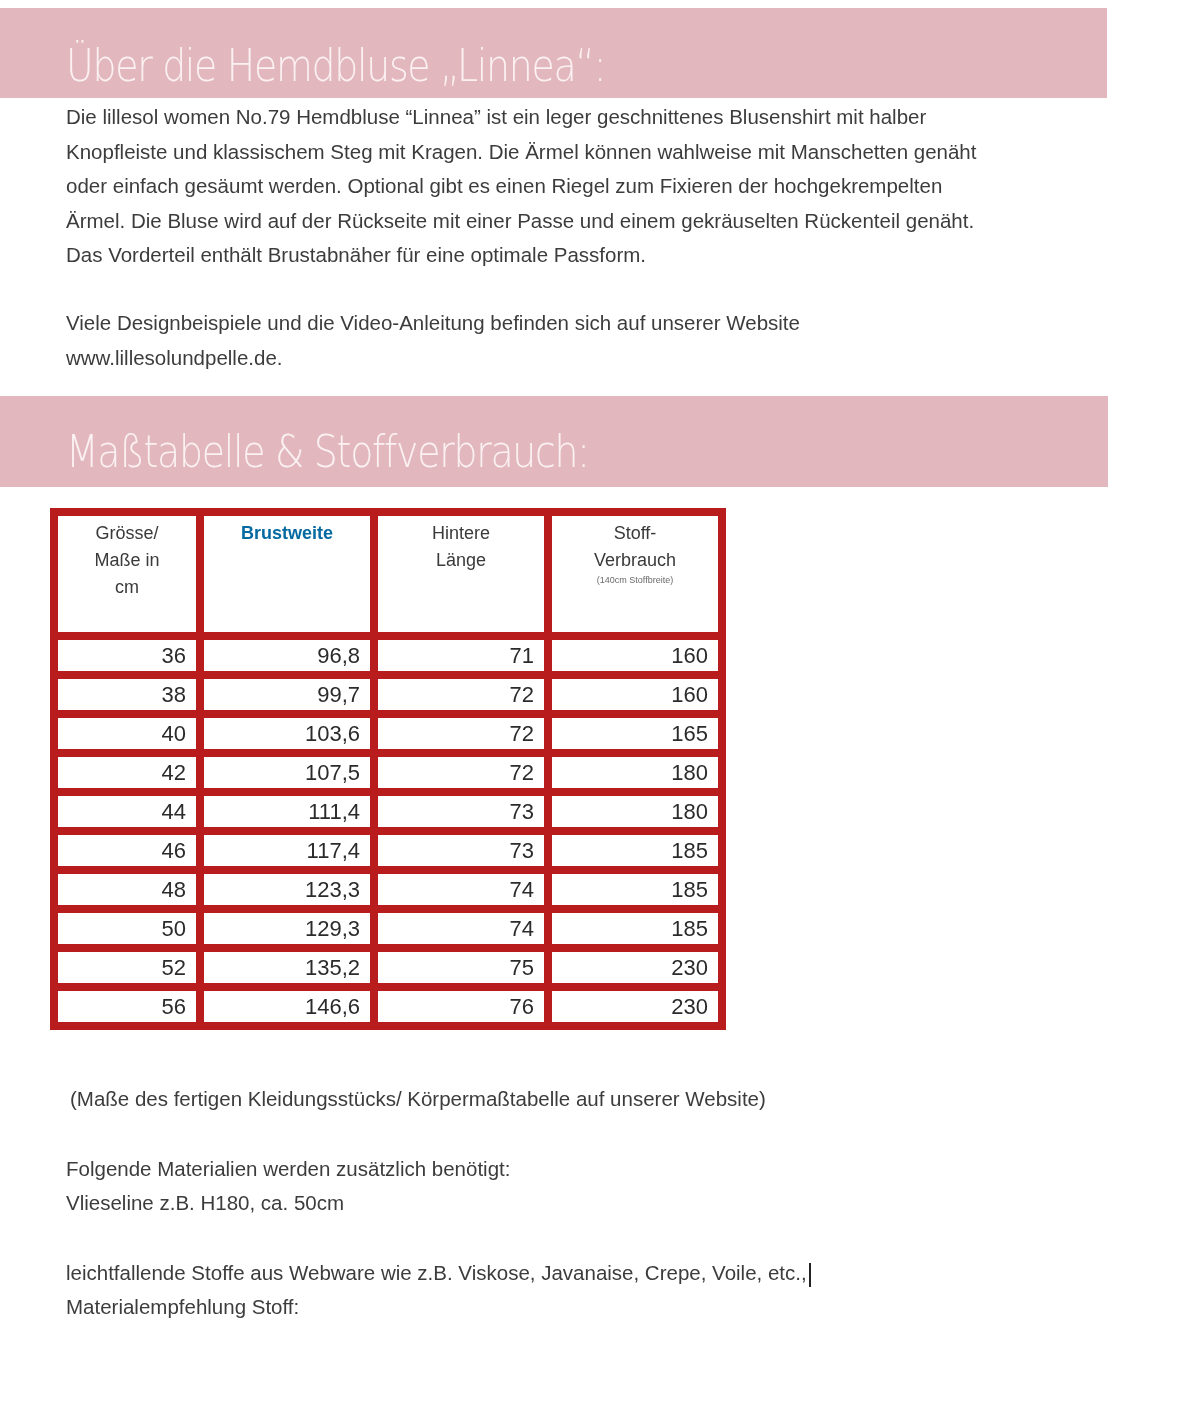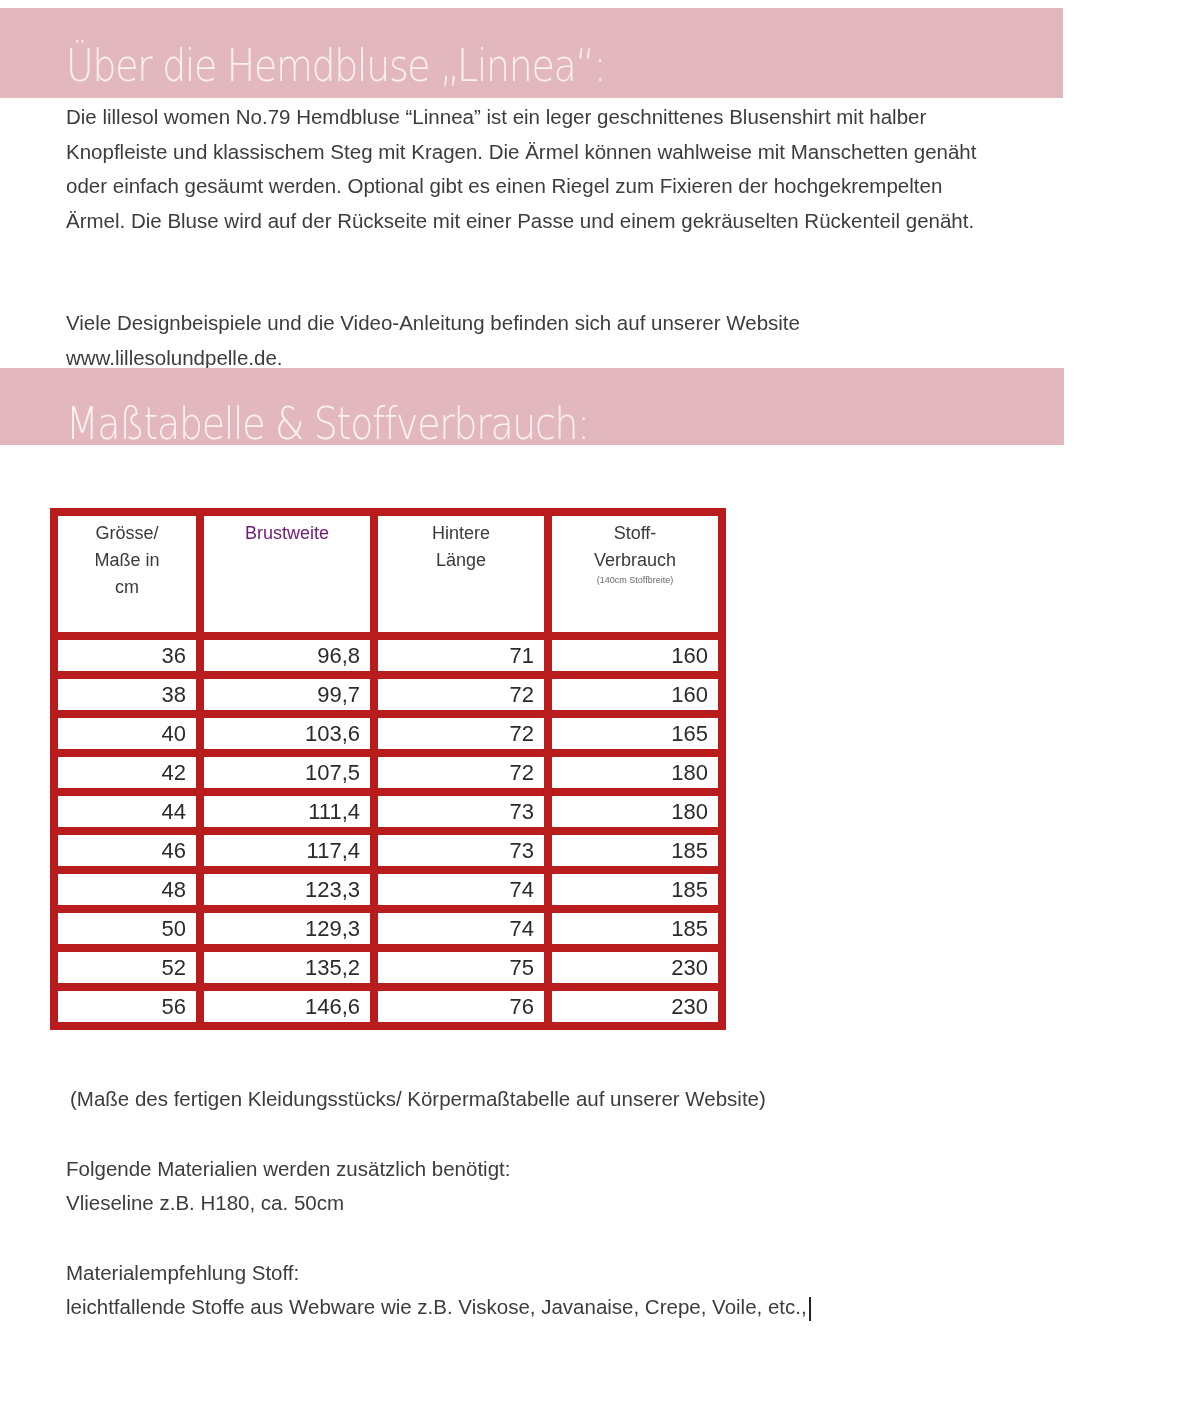--- a/index.html
+++ b/index.html
@@ -12,35 +12,36 @@
       height: 1404px;
       position: relative;
       overflow: hidden;
       font-family: "Liberation Sans", sans-serif;
       color: #3a3a3a;
     }
     .banner {
       position: absolute;
       left: 0;
       background: #e2b8be;
+      padding-left: 44px;
     }
     .banner-title {
       position: absolute;
       left: 66px;
       color: #fbf1f2;
       font-family: "DejaVu Sans", sans-serif;
       font-weight: 200;
       letter-spacing: -1.5px;
       white-space: nowrap;
       transform: scaleX(0.86);
       transform-origin: left center;
     }
     #banner1 { top: 8px; width: 1063px; height: 90px; }
     #banner1 .banner-title { top: 32px; font-size: 44px; }
-    #banner2 { top: 368px; width: 1064px; height: 77px; }
+    #banner2 { top: 396px; width: 1064px; height: 91px; }
     #banner2 .banner-title { top: 30px; font-size: 44px; }
 
     .para {
       position: absolute;
       left: 66px;
       font-size: 20.5px;
       line-height: 34.5px;
       color: #3c3c3c;
       white-space: nowrap;
     }
@@ -64,21 +65,21 @@
     table.size-table th {
       height: 112px;
       vertical-align: top;
       text-align: center;
       font-weight: normal;
       font-size: 18px;
       line-height: 27px;
       padding-top: 4px;
       color: #3a3a3a;
     }
-    table.size-table th.bold { font-weight: normal; color: #701a75; }
+    table.size-table th.bold { font-weight: bold; color: #0369a1; }
     table.size-table th .sub {
       display: block;
       font-size: 9px;
       line-height: 12px;
       color: #6a6a6a;
       font-weight: normal;
     }
     table.size-table td {
       height: 31px;
       text-align: right;
@@ -124,20 +125,21 @@
 
 <div class="banner" id="banner1">
   <div class="banner-title">Über die Hemdbluse „Linnea“:</div>
 </div>
 
 <div class="para" id="intro">
   <span class="line">Die lillesol women No.79 Hemdbluse “Linnea” ist ein leger geschnittenes Blusenshirt mit halber</span>
   <span class="line">Knopfleiste und klassischem Steg mit Kragen. Die Ärmel können wahlweise mit Manschetten genäht</span>
   <span class="line">oder einfach gesäumt werden. Optional gibt es einen Riegel zum Fixieren der hochgekrempelten</span>
   <span class="line">Ärmel. Die Bluse wird auf der Rückseite mit einer Passe und einem gekräuselten Rückenteil genäht.</span>
+  <span class="line">Das Vorderteil enthält Brustabnäher für eine optimale Passform.</span>
 </div>
 
 <div class="para" id="web">
   <span class="line">Viele Designbeispiele und die Video-Anleitung befinden sich auf unserer Website</span>
   <span class="line">www.lillesolundpelle.de.</span>
 </div>
 
 <div class="banner" id="banner2">
   <div class="banner-title">Maßtabelle &amp; Stoffverbrauch:</div>
 </div>
@@ -229,15 +231,15 @@
 </table>
 
 <div class="note">(Maße des fertigen Kleidungsstücks/ Körpermaßtabelle auf unserer Website)</div>
 
 <div class="block" id="materials">
   <span class="line">Folgende Materialien werden zusätzlich benötigt:</span>
   <span class="line">Vlieseline z.B. H180, ca. 50cm</span>
 </div>
 
 <div class="block" id="fabric">
+  <span class="line"><span>leichtfallende Stoffe aus Webware wie z.B. Viskose, Javanaise, Crepe, Voile, etc.,</span><span class="caret"></span></span>
   <span class="line">Materialempfehlung Stoff:</span>
-  <span class="line"><span>leichtfallende Stoffe aus Webware wie z.B. Viskose, Javanaise, Crepe, Voile, etc.,</span><span class="caret"></span></span>
 </div>
 
 </body></html>

